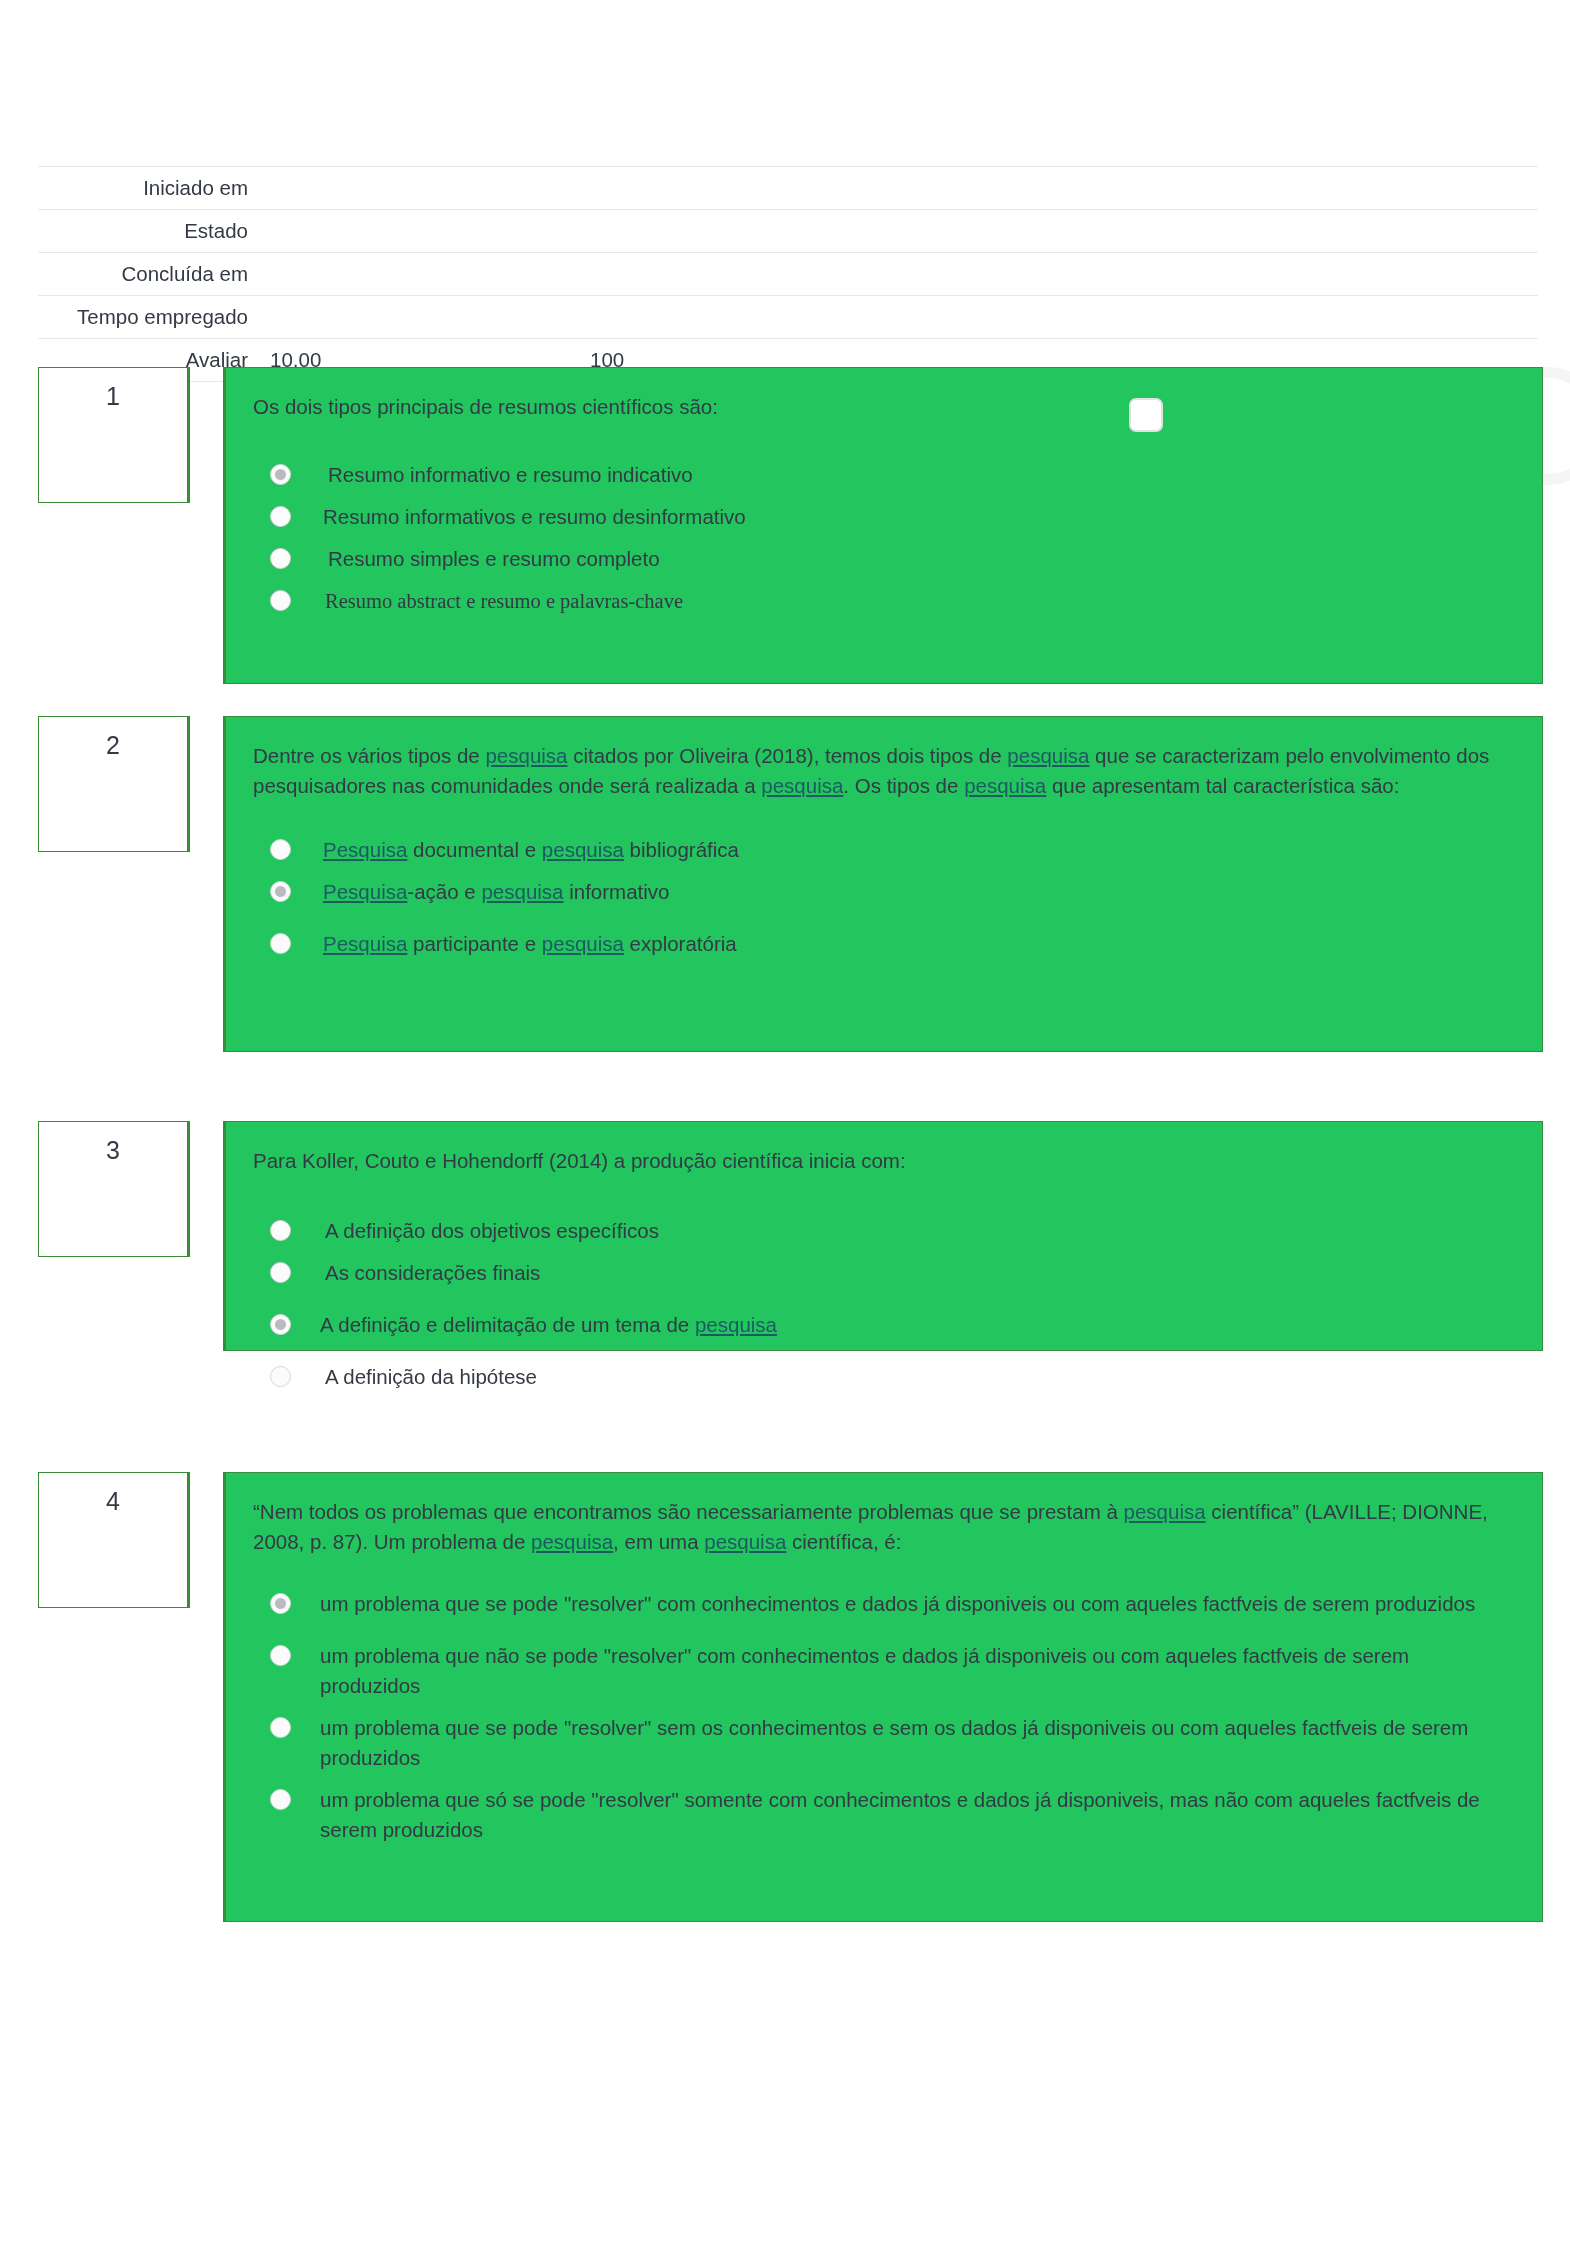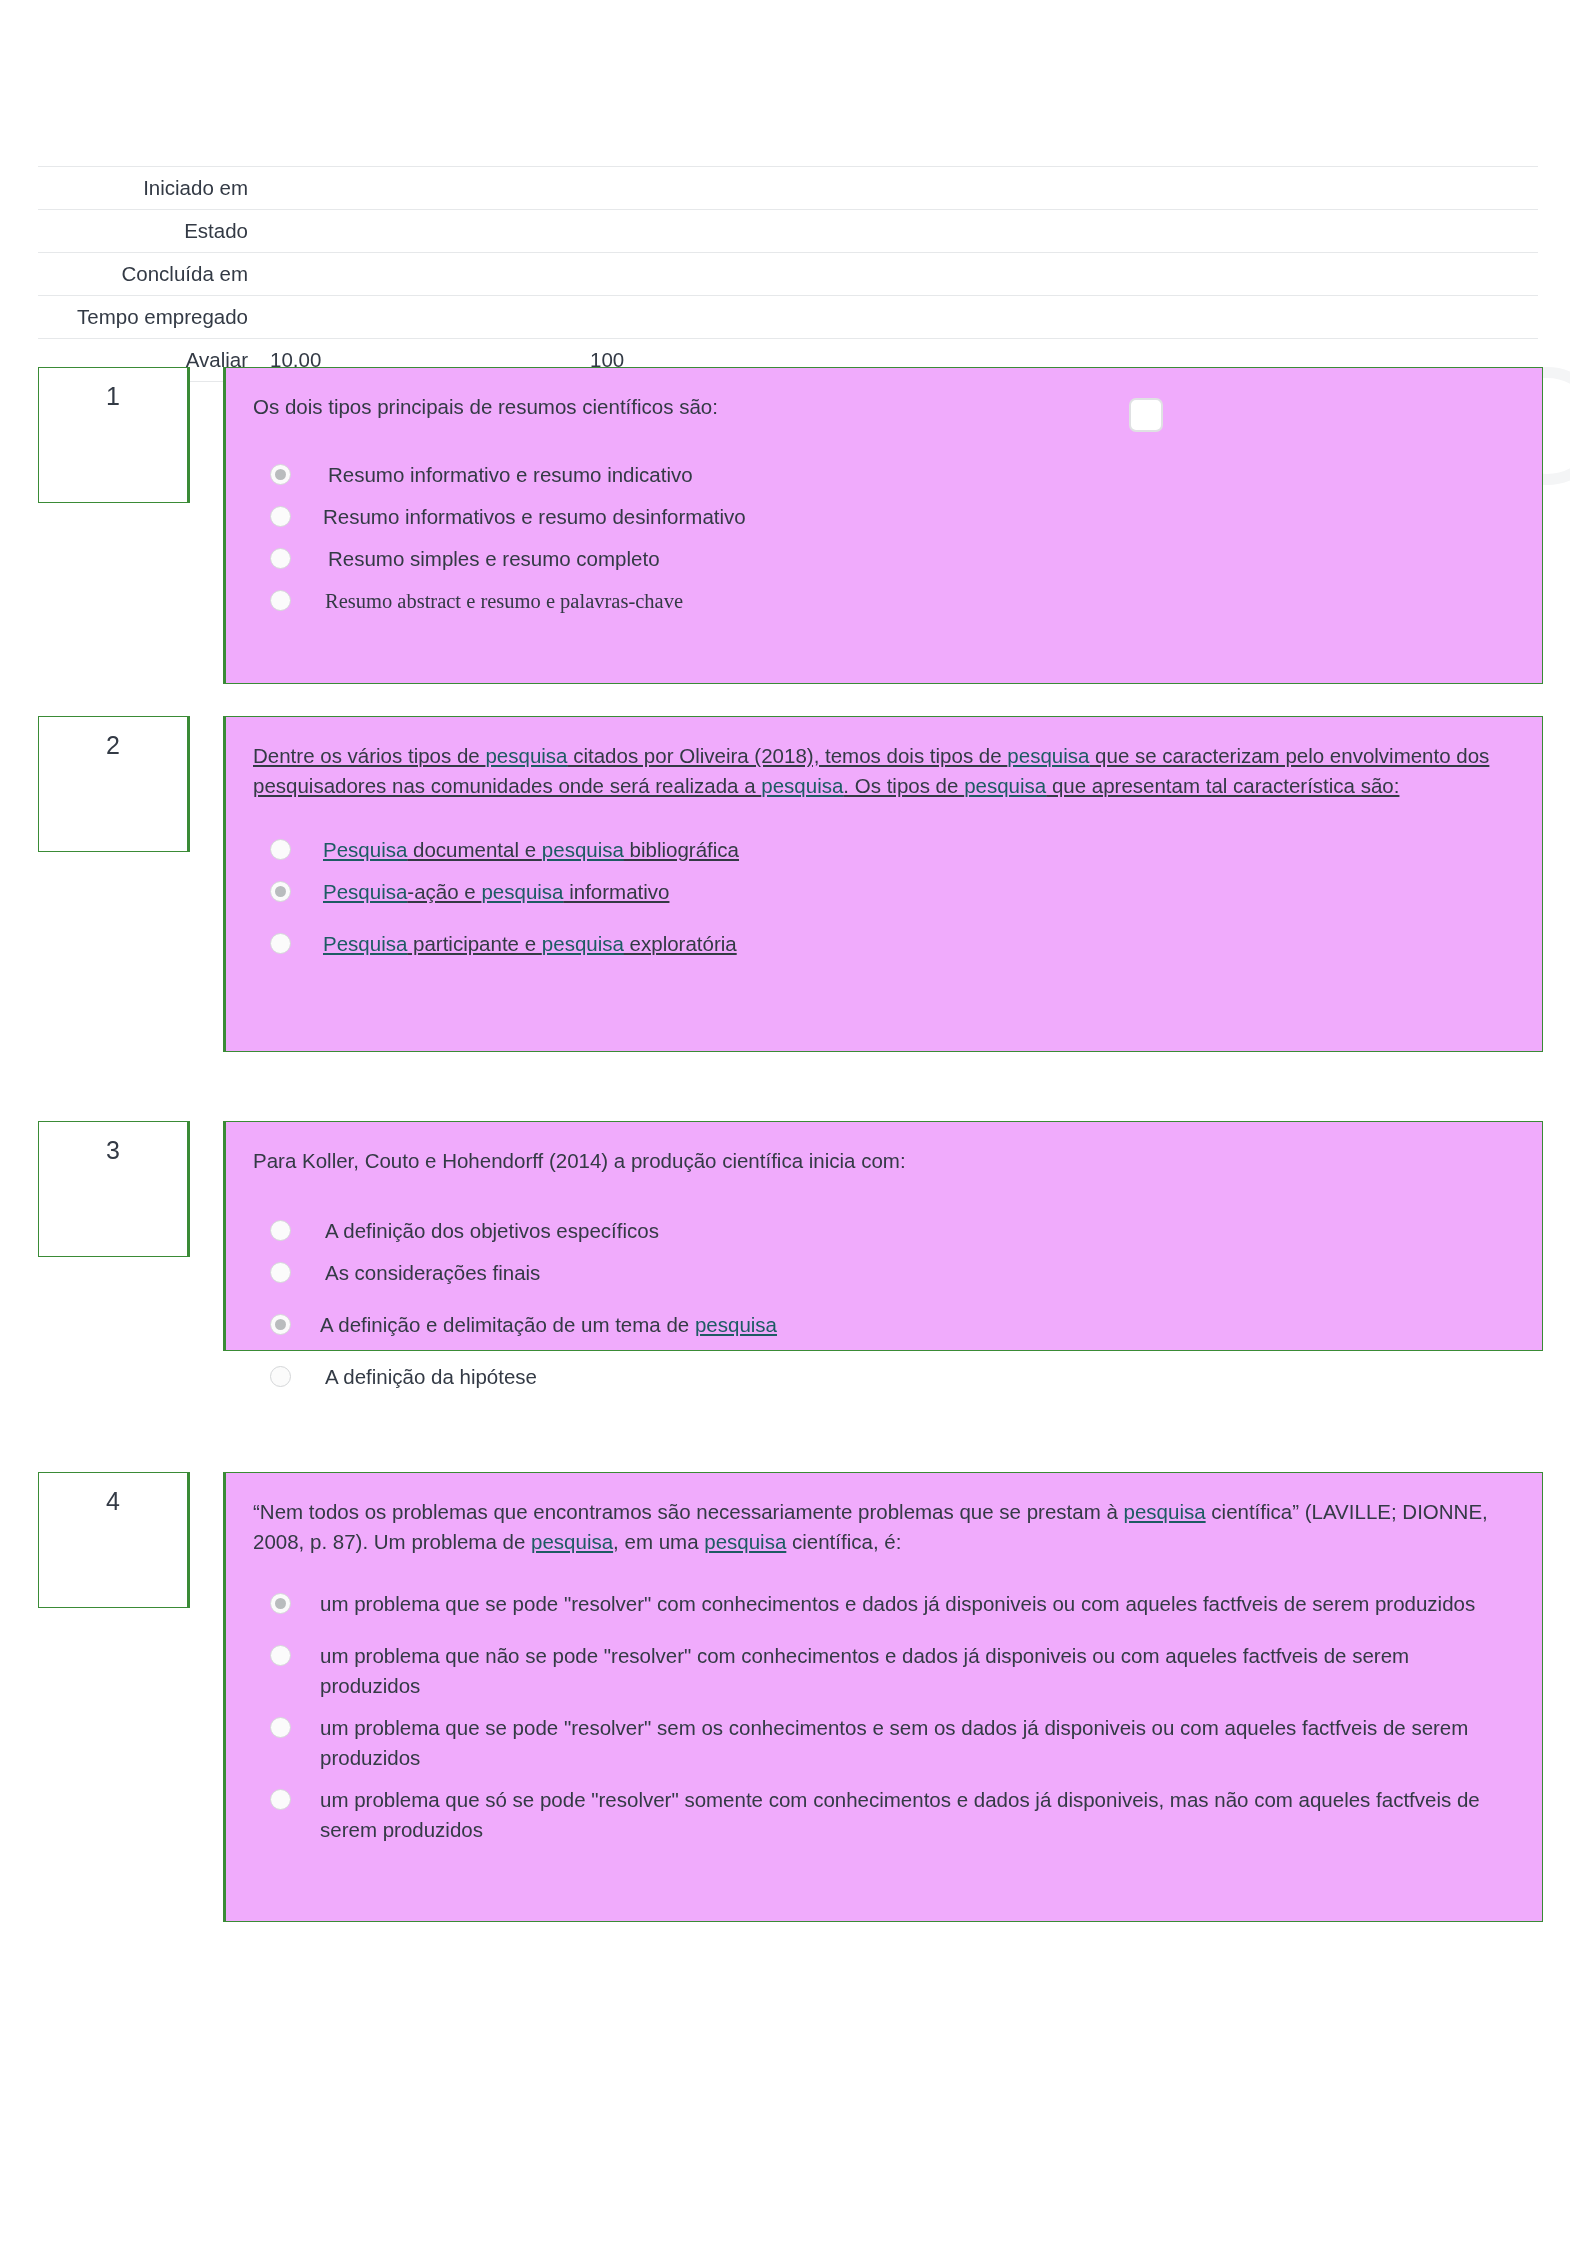--- a/index.html
+++ b/index.html
@@ -84,21 +84,21 @@
     font-weight: 400;
   }
   .qbody {
     position: absolute;
     left: 223px;
     top: 0;
     width: 1320px;
     border: 1px solid #3a8b36;
     border-left: 3px solid #3a8b36;
     box-sizing: border-box;
-    background: #f0abfc;
+    background: #22c55e;
     padding: 24px 34px 24px 27px;
   }
   .qtext {
     font-size: 20.5px;
     line-height: 30px;
     color: #333a45;
   }
   a.link, .link {
     color: #1d5b63;
     text-decoration: underline;
@@ -211,21 +211,21 @@
           <span class="ansline" style="margin-left:5px;font-family:Liberation Serif, serif;">Resumo abstract e resumo e palavras-chave</span>
         </div>
       </div>
     </div>
   </div>
 
   <div class="qblock" style="top:716px;">
     <div class="qnum-box" style="height:136px;">
       <span>2</span>
     </div>
-    <div class="qbody" style="height:336px;text-decoration:underline;">
+    <div class="qbody" style="height:336px;">
       <div class="qtext">
         <span>Dentre os vários tipos de </span><span class="link">pesquisa</span><span> citados por Oliveira (2018), temos dois tipos de </span><span class="link">pesquisa</span><span> que se caracterizam pelo envolvimento dos pesquisadores nas comunidades onde será realizada a </span><span class="link">pesquisa</span><span>. Os tipos de </span><span class="link">pesquisa</span><span> que apresentam tal característica são:</span>
       </div>
       <div class="answers" style="">
         <div class="ans tight">
           <span class="radio"></span>
           <span class="ansline" style="margin-left:3px;"><span class="link">Pesquisa</span><span> documental e </span><span class="link">pesquisa</span><span> bibliográfica</span></span>
         </div>
         <div class="ans wide">
           <span class="radio sel"></span>

